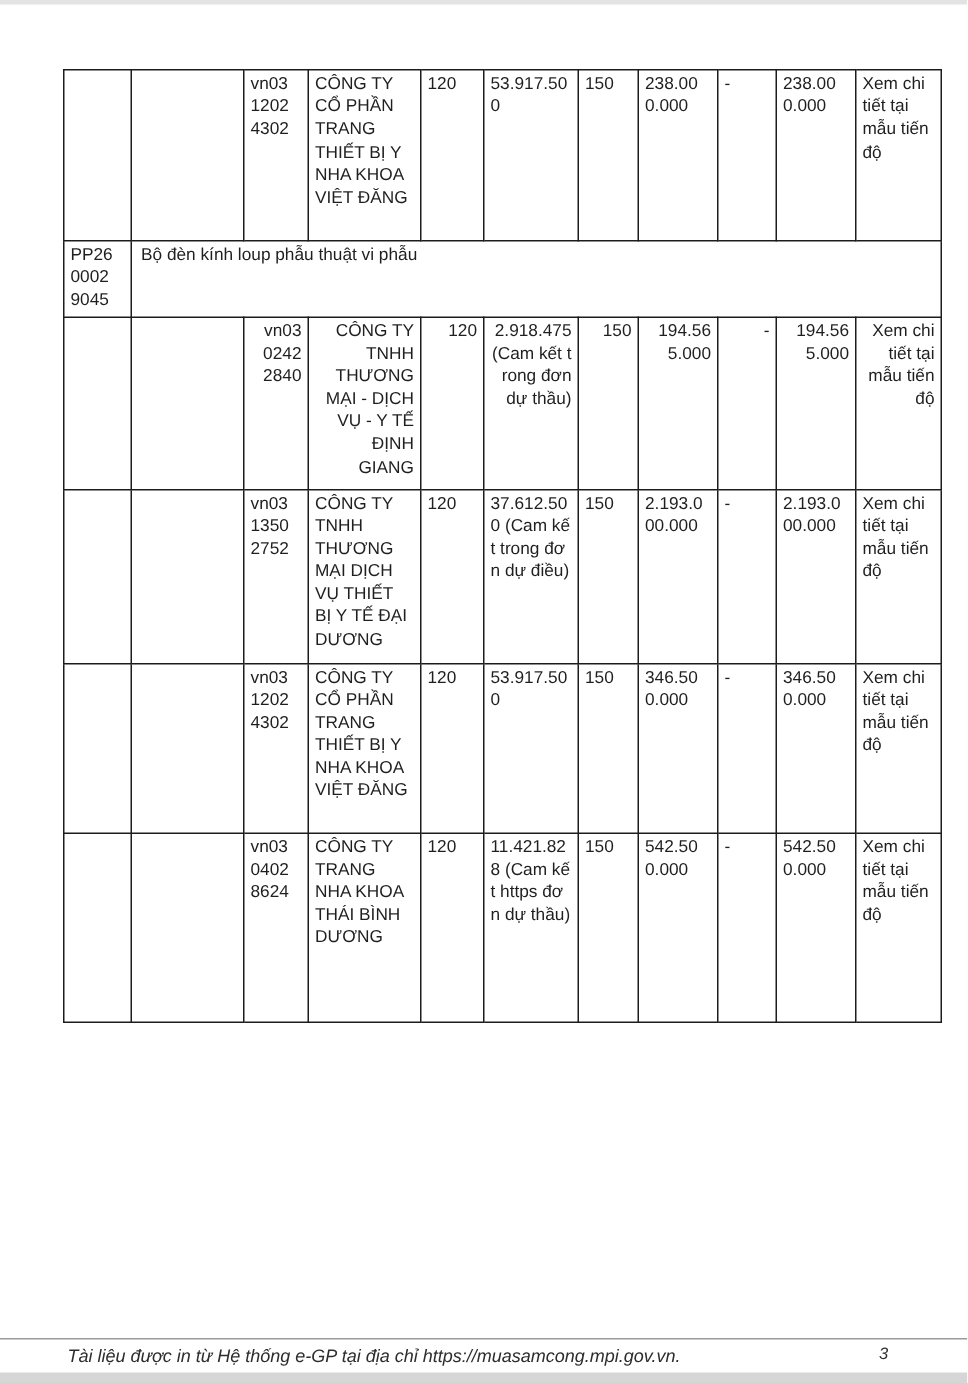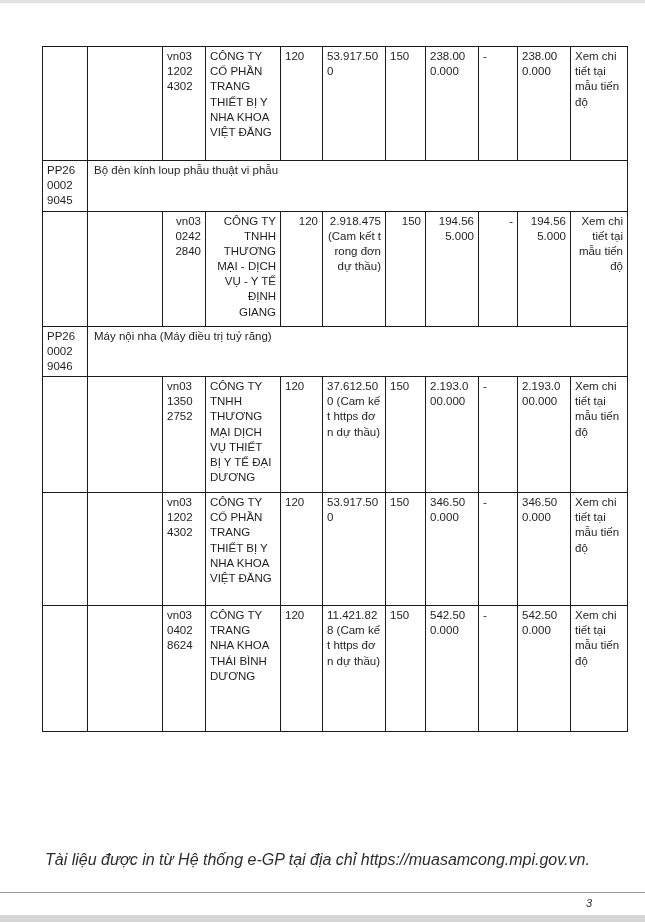--- a/index.html
+++ b/index.html
@@ -33,22 +33,22 @@
   table.grid td.num{word-break:break-all;}
   table.grid td.lot-name{padding-left:6px;}
 
   col.c0{width:45px;}  col.c1{width:75px;}  col.c2{width:43px;}
   col.c3{width:75px;}  col.c4{width:42px;}  col.c5{width:63px;}
   col.c6{width:40px;}  col.c7{width:53px;}  col.c8{width:39px;}
   col.c9{width:53px;}  col.c10{width:57px;}
 
   .footer-rule{position:absolute;top:892px;left:0;width:645px;border-top:1px solid #9b9b9b;}
   .footer-note{
-    position:absolute;top:851px;left:45px;
-    font-size:16px;font-style:italic;color:#2d2d2d;
+    position:absolute;top:897px;left:45px;
+    font-size:12px;font-style:italic;color:#2d2d2d;
   }
   .page-number{
     position:absolute;top:897px;left:586px;
     font-size:11px;font-style:italic;color:#2d2d2d;
   }
 </style>
 </head>
 <body>
 
 <div class="page">
@@ -92,31 +92,27 @@
           <td>vn03 0242 2840</td>
           <td>CÔNG TY TNHH THƯƠNG MẠI - DỊCH VỤ - Y TẾ ĐỊNH GIANG</td>
           <td>120</td>
           <td class="num">2.918.475 (Cam kết trong đơn dự thầu)</td>
           <td>150</td>
           <td class="num">194.565.000</td>
           <td>-</td>
           <td class="num">194.565.000</td>
           <td>Xem chi tiết tại mẫu tiến độ</td>
         </tr>
-        <tr style="height: 48px;">
-          <td class="lot-code">PP26 0002 9046</td>
-          <td colspan="10" class="lot-name">Máy nội nha (Máy điều trị tuỷ răng)</td>
-        </tr>
         <tr style="height: 116px;">
           <td></td>
           <td></td>
           <td>vn03 1350 2752</td>
           <td>CÔNG TY TNHH THƯƠNG MẠI DỊCH VỤ THIẾT BỊ Y TẾ ĐẠI DƯƠNG</td>
           <td>120</td>
-          <td class="num">37.612.500 (Cam kết https đơn dự thầu)</td>
+          <td class="num">37.612.500 (Cam kết trong đơn dự điều)</td>
           <td>150</td>
           <td class="num">2.193.000.000</td>
           <td>-</td>
           <td class="num">2.193.000.000</td>
           <td>Xem chi tiết tại mẫu tiến độ</td>
         </tr>
         <tr style="height: 113px;">
           <td></td>
           <td></td>
           <td>vn03 1202 4302</td>

